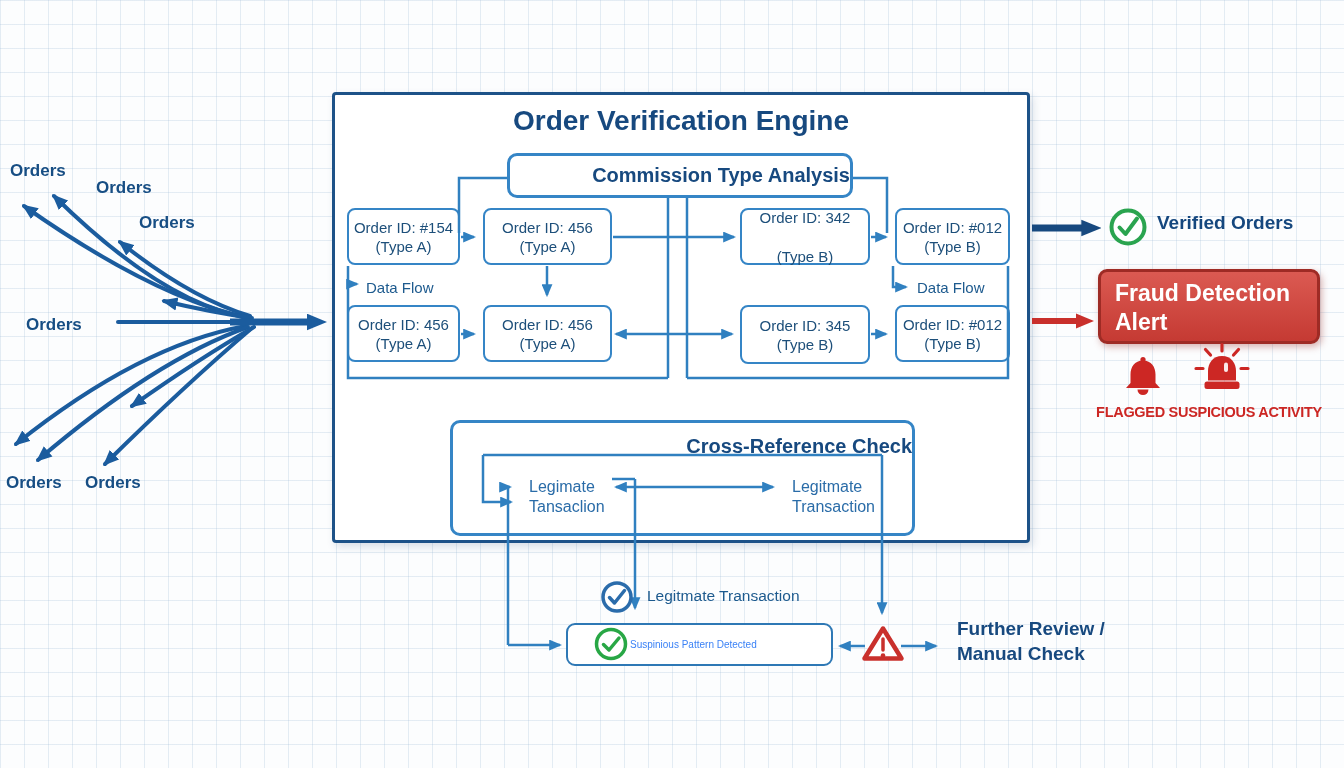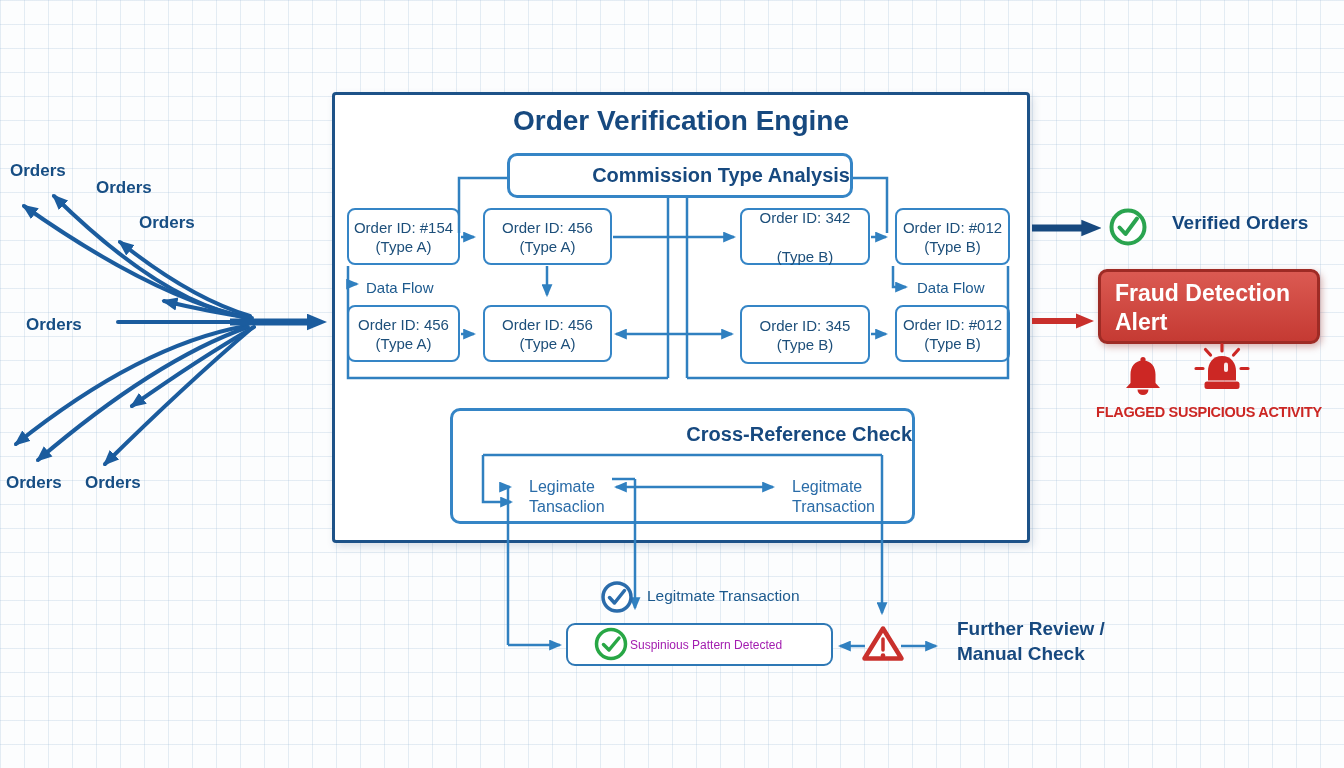--- a/index.html
+++ b/index.html
@@ -18,24 +18,24 @@
   .blue-box{background:#fff;border:3px solid #3585c6;border-radius:10px;
             display:flex;align-items:center;justify-content:flex-end;text-align:center;}
   .sub-title{font-weight:700;font-size:20px;color:#17497f;white-space:nowrap;}
   .order-box{background:#fff;border:2px solid #3585c6;border-radius:8px;
              display:flex;flex-direction:column;align-items:center;justify-content:center;
              font-size:15px;line-height:19px;color:#1d4f7a;text-align:center;}
   .df-label{position:absolute;font-size:15px;color:#1d5a8e;white-space:nowrap;}
   .inner-label{position:absolute;font-size:16px;line-height:20px;color:#2a6ca8;white-space:nowrap;}
   .small-blue-label{position:absolute;font-size:15.5px;color:#1d5a8e;white-space:nowrap;}
   .suspicious-box{background:#fff;border:2px solid #2e78b5;border-radius:9px;
-             display:flex;align-items:center;font-size:12px;color:#a21caf;
+             display:flex;align-items:center;font-size:10px;color:#3b82f6;
              padding-left:62px;white-space:nowrap;}
   .further{position:absolute;font-weight:700;font-size:19px;line-height:25px;color:#17497f;white-space:nowrap;}
-  .verified-label{position:absolute;font-weight:700;font-size:19px;color:#15477e;white-space:nowrap;margin-left:15px;}
+  .verified-label{position:absolute;font-weight:700;font-size:19px;color:#15477e;white-space:nowrap;}
   .fraud-box{background:linear-gradient(#db5a52,#c53a33);border:3px solid #9e2b25;border-radius:9px;
              box-shadow:2px 3px 7px rgba(150,40,35,0.35);color:#fff;font-weight:700;
              font-size:23px;line-height:29px;padding:7px 0 0 14px;}
   .flagged{position:absolute;font-weight:700;font-size:14.5px;letter-spacing:-0.3px;
            color:#cc2724;text-align:center;white-space:nowrap;}
   svg.overlay{position:absolute;left:0;top:0;z-index:10;pointer-events:none;}
 </style>
 </head>
 <body>
 
@@ -85,21 +85,21 @@
   </div>
   <div class="abs order-box" style="left:740px;top:305px;width:130px;height:59px;">
     <span>Order ID: 345</span>
     <span>(Type B)</span>
   </div>
   <div class="abs order-box" style="left:895px;top:305px;width:115px;height:57px;">
     <span>Order ID: #012</span>
     <span>(Type B)</span>
   </div>
 
-  <div class="abs blue-box" style="left:450px;top:408px;width:465px;height:116px;align-items:flex-start;">
+  <div class="abs blue-box" style="left:450px;top:420px;width:465px;height:116px;align-items:flex-start;">
     <span class="sub-title" style="margin-top:12px;">Cross-Reference Check</span>
   </div>
   <div class="inner-label" style="left:529px;top:477px;">
     <span style="display:block;">Legimate</span>
     <span style="display:block;">Tansaclion</span>
   </div>
   <div class="inner-label" style="left:792px;top:477px;">
     <span style="display:block;">Legitmate</span>
     <span style="display:block;">Transaction</span>
   </div>

